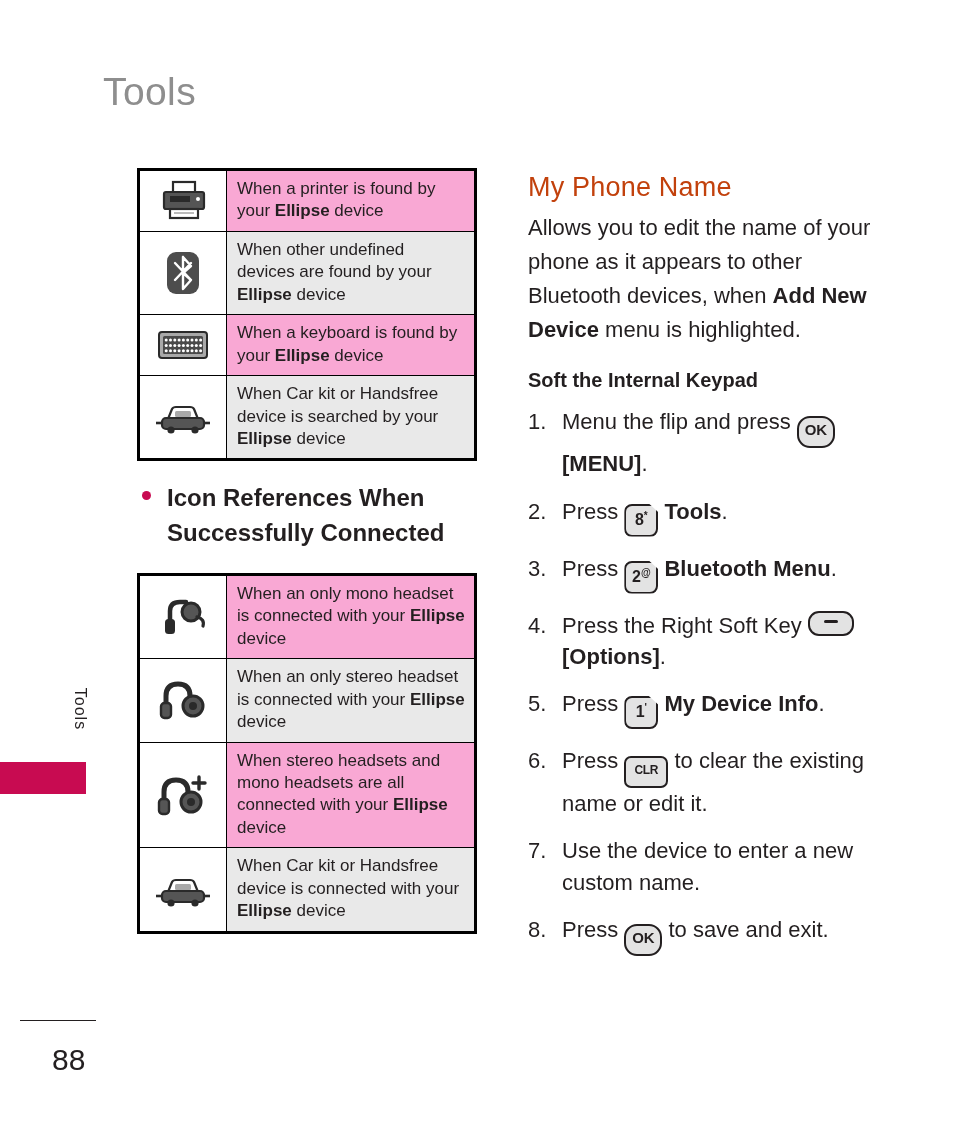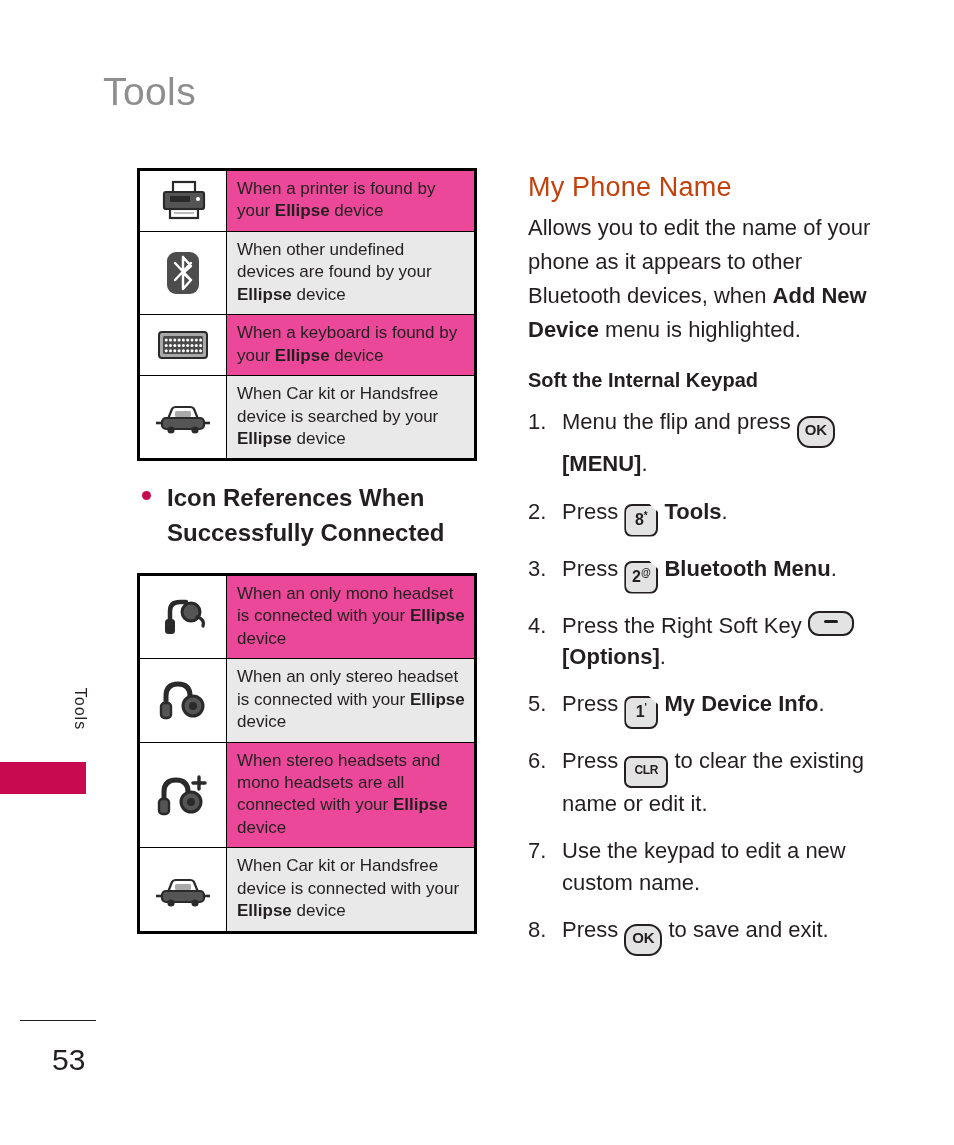--- a/index.html
+++ b/index.html
@@ -78,21 +78,21 @@
     left: 528px;
     top: 166px;
     width: 350px;
   }
 
   
   .icon-table {
     border: 3px solid #000;
     border-collapse: collapse;
     width: 100%;
-    background: #ec4899;
+    background: #f9a8d4;
   }
   .icon-table tr { }
   .icon-table td {
     border: 1px solid #000;
     vertical-align: middle;
     padding: 0;
   }
   .icon-table td.icon-cell {
     width: 86px;
     background: #ffffff;
@@ -254,21 +254,21 @@
 </style>
 </head>
 <body>
 
 <div id="page-title">Tools</div>
 
 <div id="side-tab-label">Tools</div>
 <div id="side-tab-block"></div>
 
 <div id="footer-rule"></div>
-<div id="page-number">53</div>
+<div id="page-number">88</div>
 
 <div id="left-column">
 
   <table class="icon-table" id="found-table">
     <tbody>
         <tr>
           <td class="icon-cell">
             <svg width="60" height="48" viewBox="0 0 60 48" xmlns="http://www.w3.org/2000/svg">
               <rect x="20" y="5" width="22" height="11" fill="#fff" stroke="#2a2a2a" stroke-width="2.2"></rect>
               <rect x="11" y="15" width="40" height="17" rx="2" fill="#555" stroke="#2a2a2a" stroke-width="2.2"></rect>
@@ -414,17 +414,17 @@
 
   <h3 id="subheading">Soft the Internal Keypad</h3>
 
   <ol id="steps">
       <li><span class="num">1.</span><span>Menu the flip and press </span><span class="key key-ok">OK</span> <b>[MENU]</b><span>.</span></li>
       <li><span class="num">2.</span><span>Press </span><span class="key key-num">8<sup>*</sup></span> <b>Tools</b><span>.</span></li>
       <li><span class="num">3.</span><span>Press </span><span class="key key-num">2<sup>@</sup></span> <b>Bluetooth Menu</b><span>.</span></li>
       <li><span class="num">4.</span><span>Press the Right Soft Key </span><span class="key key-soft"><span class="dash"></span></span> <b>[Options]</b><span>.</span></li>
       <li><span class="num">5.</span><span>Press </span><span class="key key-num">1<sup>'</sup></span> <b>My Device Info</b><span>.</span></li>
       <li><span class="num">6.</span><span>Press </span><span class="key key-clr">CLR</span> <span> to clear the existing name or edit it.</span></li>
-      <li><span class="num">7.</span><span>Use the keypad to edit a new custom name.</span></li>
+      <li><span class="num">7.</span><span>Use the device to enter a new custom name.</span></li>
       <li><span class="num">8.</span><span>Press </span><span class="key key-ok">OK</span> <span> to save and exit.</span></li>
     </ol>
 
 </div>
 
 </body></html>

